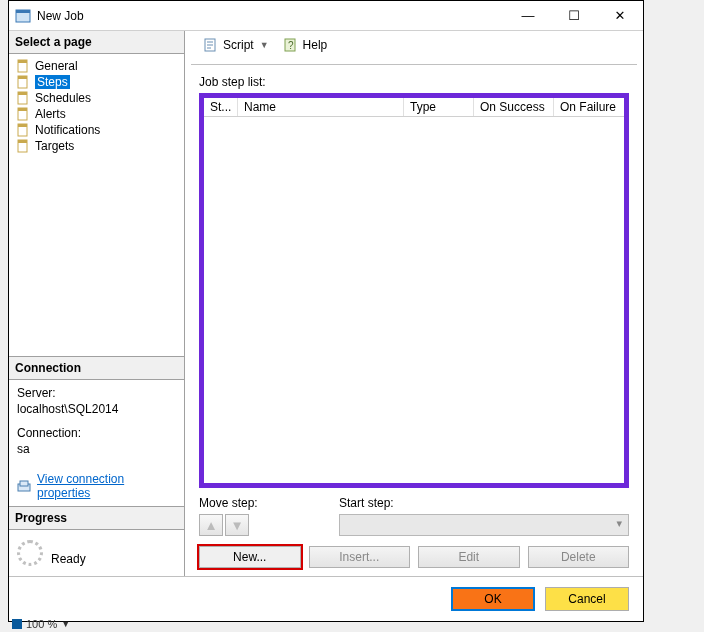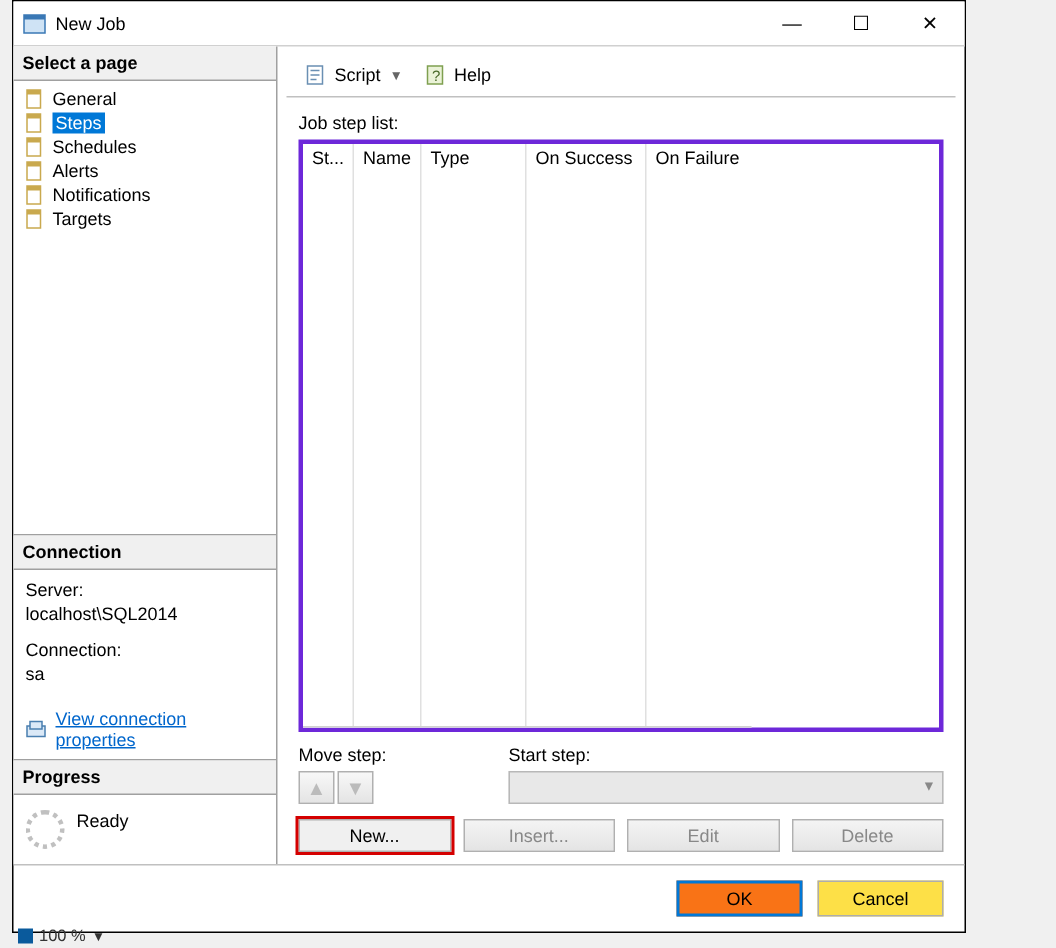--- a/index.html
+++ b/index.html
@@ -83,61 +83,62 @@
     color: #fff;
     padding: 0 2px;
   }
   .spacer { flex: 1; }
   .conn-section { border-top: 1px solid #a0a0a0; }
   .conn-body { padding: 6px 8px 8px 8px; }
   .conn-body div { margin-bottom: 2px; }
   .link-row { display:flex; align-items:center; gap:4px; padding: 6px 8px;}
   .link { color: #0066cc; text-decoration: underline; cursor: pointer; }
   .progress-section { border-top: 1px solid #a0a0a0; }
-  .progress-body { padding: 10px 8px; display:flex; align-items:flex-start; gap:8px;}
+  .progress-body { padding: 10px 8px; display:flex; align-items:flex-end; gap:8px;}
   .spinner {
     width: 26px; height: 26px;
     border: 3px dotted #c0c0c0;
     border-radius: 50%;
   }
   .main {
     flex: 1;
     display: flex;
     flex-direction: column;
     padding: 0;
     min-width: 0;
   }
   .toolbar {
     height: 30px;
     border-bottom: 1px solid #c0c0c0;
     display: flex;
-    align-items: center;
+    align-items: flex-start;
     padding: 0 8px;
     gap: 4px;
     margin: 4px 6px 0 6px;
   }
   .tb-btn {
     display:flex; align-items:center; gap:4px;
     padding: 2px 4px;
     cursor:pointer;
   }
   .tb-sep { color:#666; padding:0 2px; font-size:9px;}
   .content {
     flex:1;
     padding: 10px 14px 8px 14px;
     display:flex;
     flex-direction:column;
     min-height:0;
   }
   .list-label { margin-bottom: 4px; }
   .grid {
     flex:1;
-    border: 3px solid #6d28d9;
+    border: 5px solid #6d28d9;
     background:#fff;
     display:flex;
+    flex-direction:column;
     min-height:0;
   }
   .grid-header {
     display:flex;
     background:#fff;
     border-bottom:1px solid #d0d0d0;
   }
   .gh {
     padding: 2px 6px;
     border-right: 1px solid #e0e0e0;

